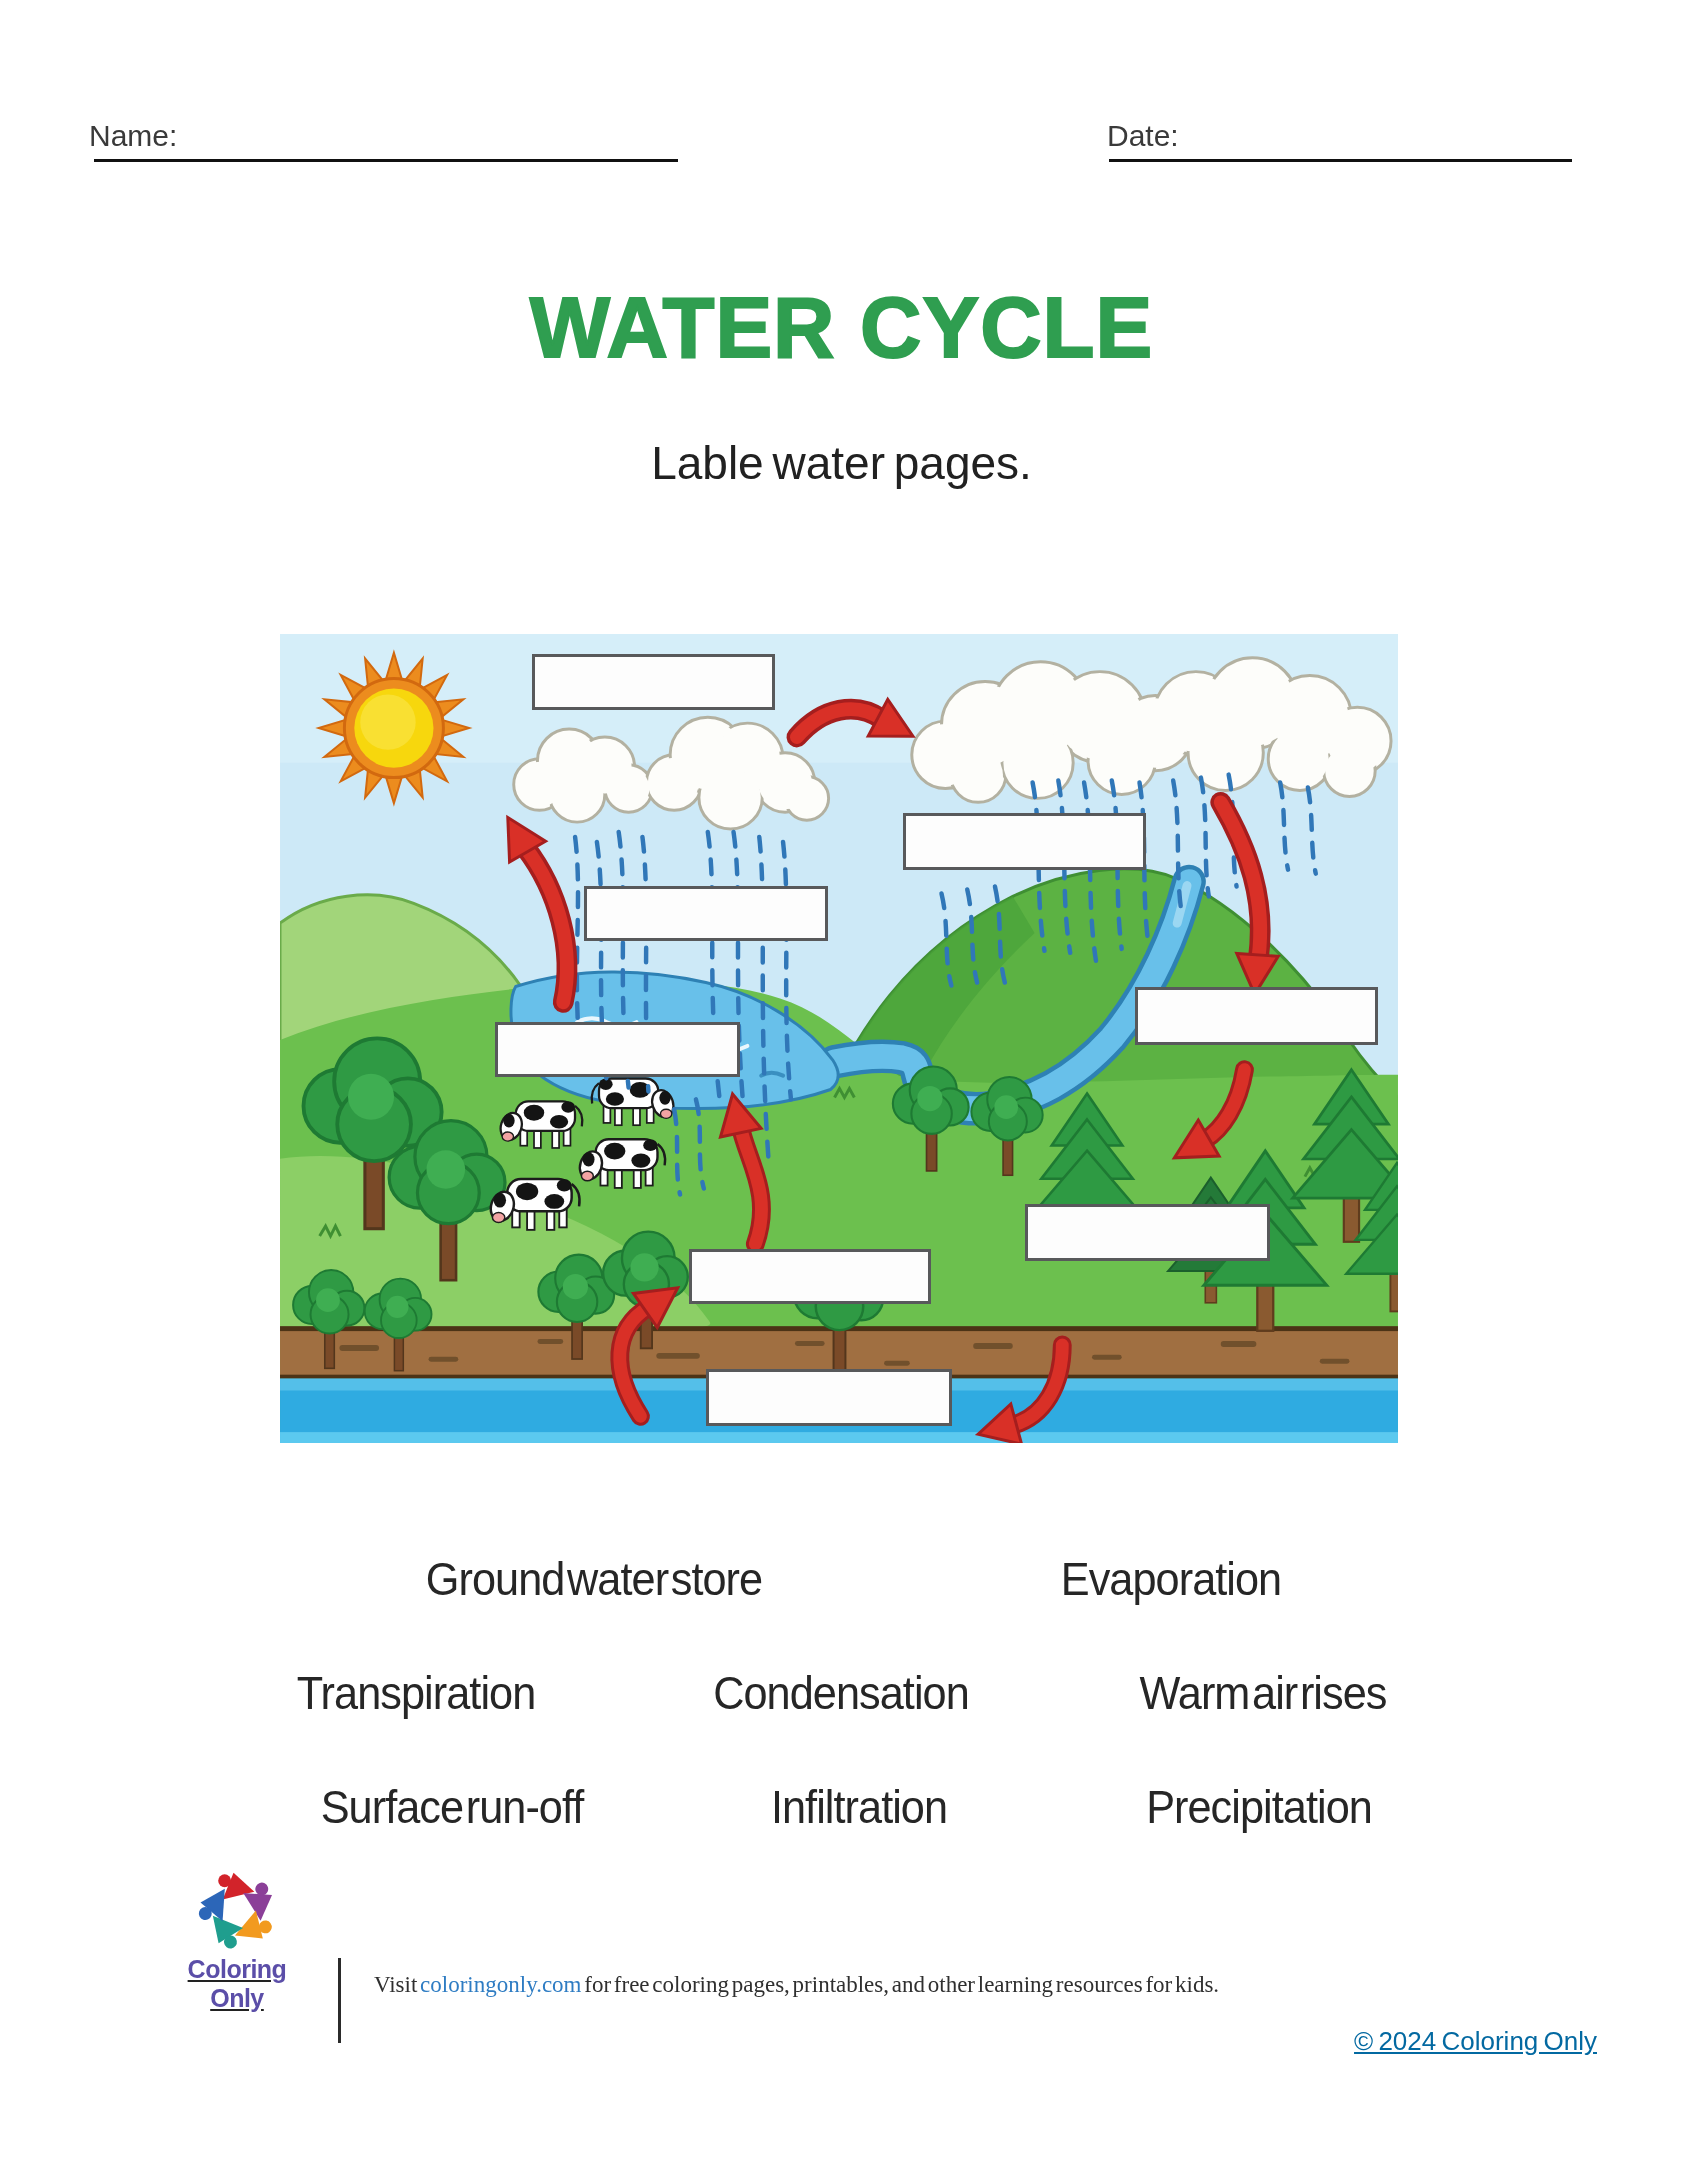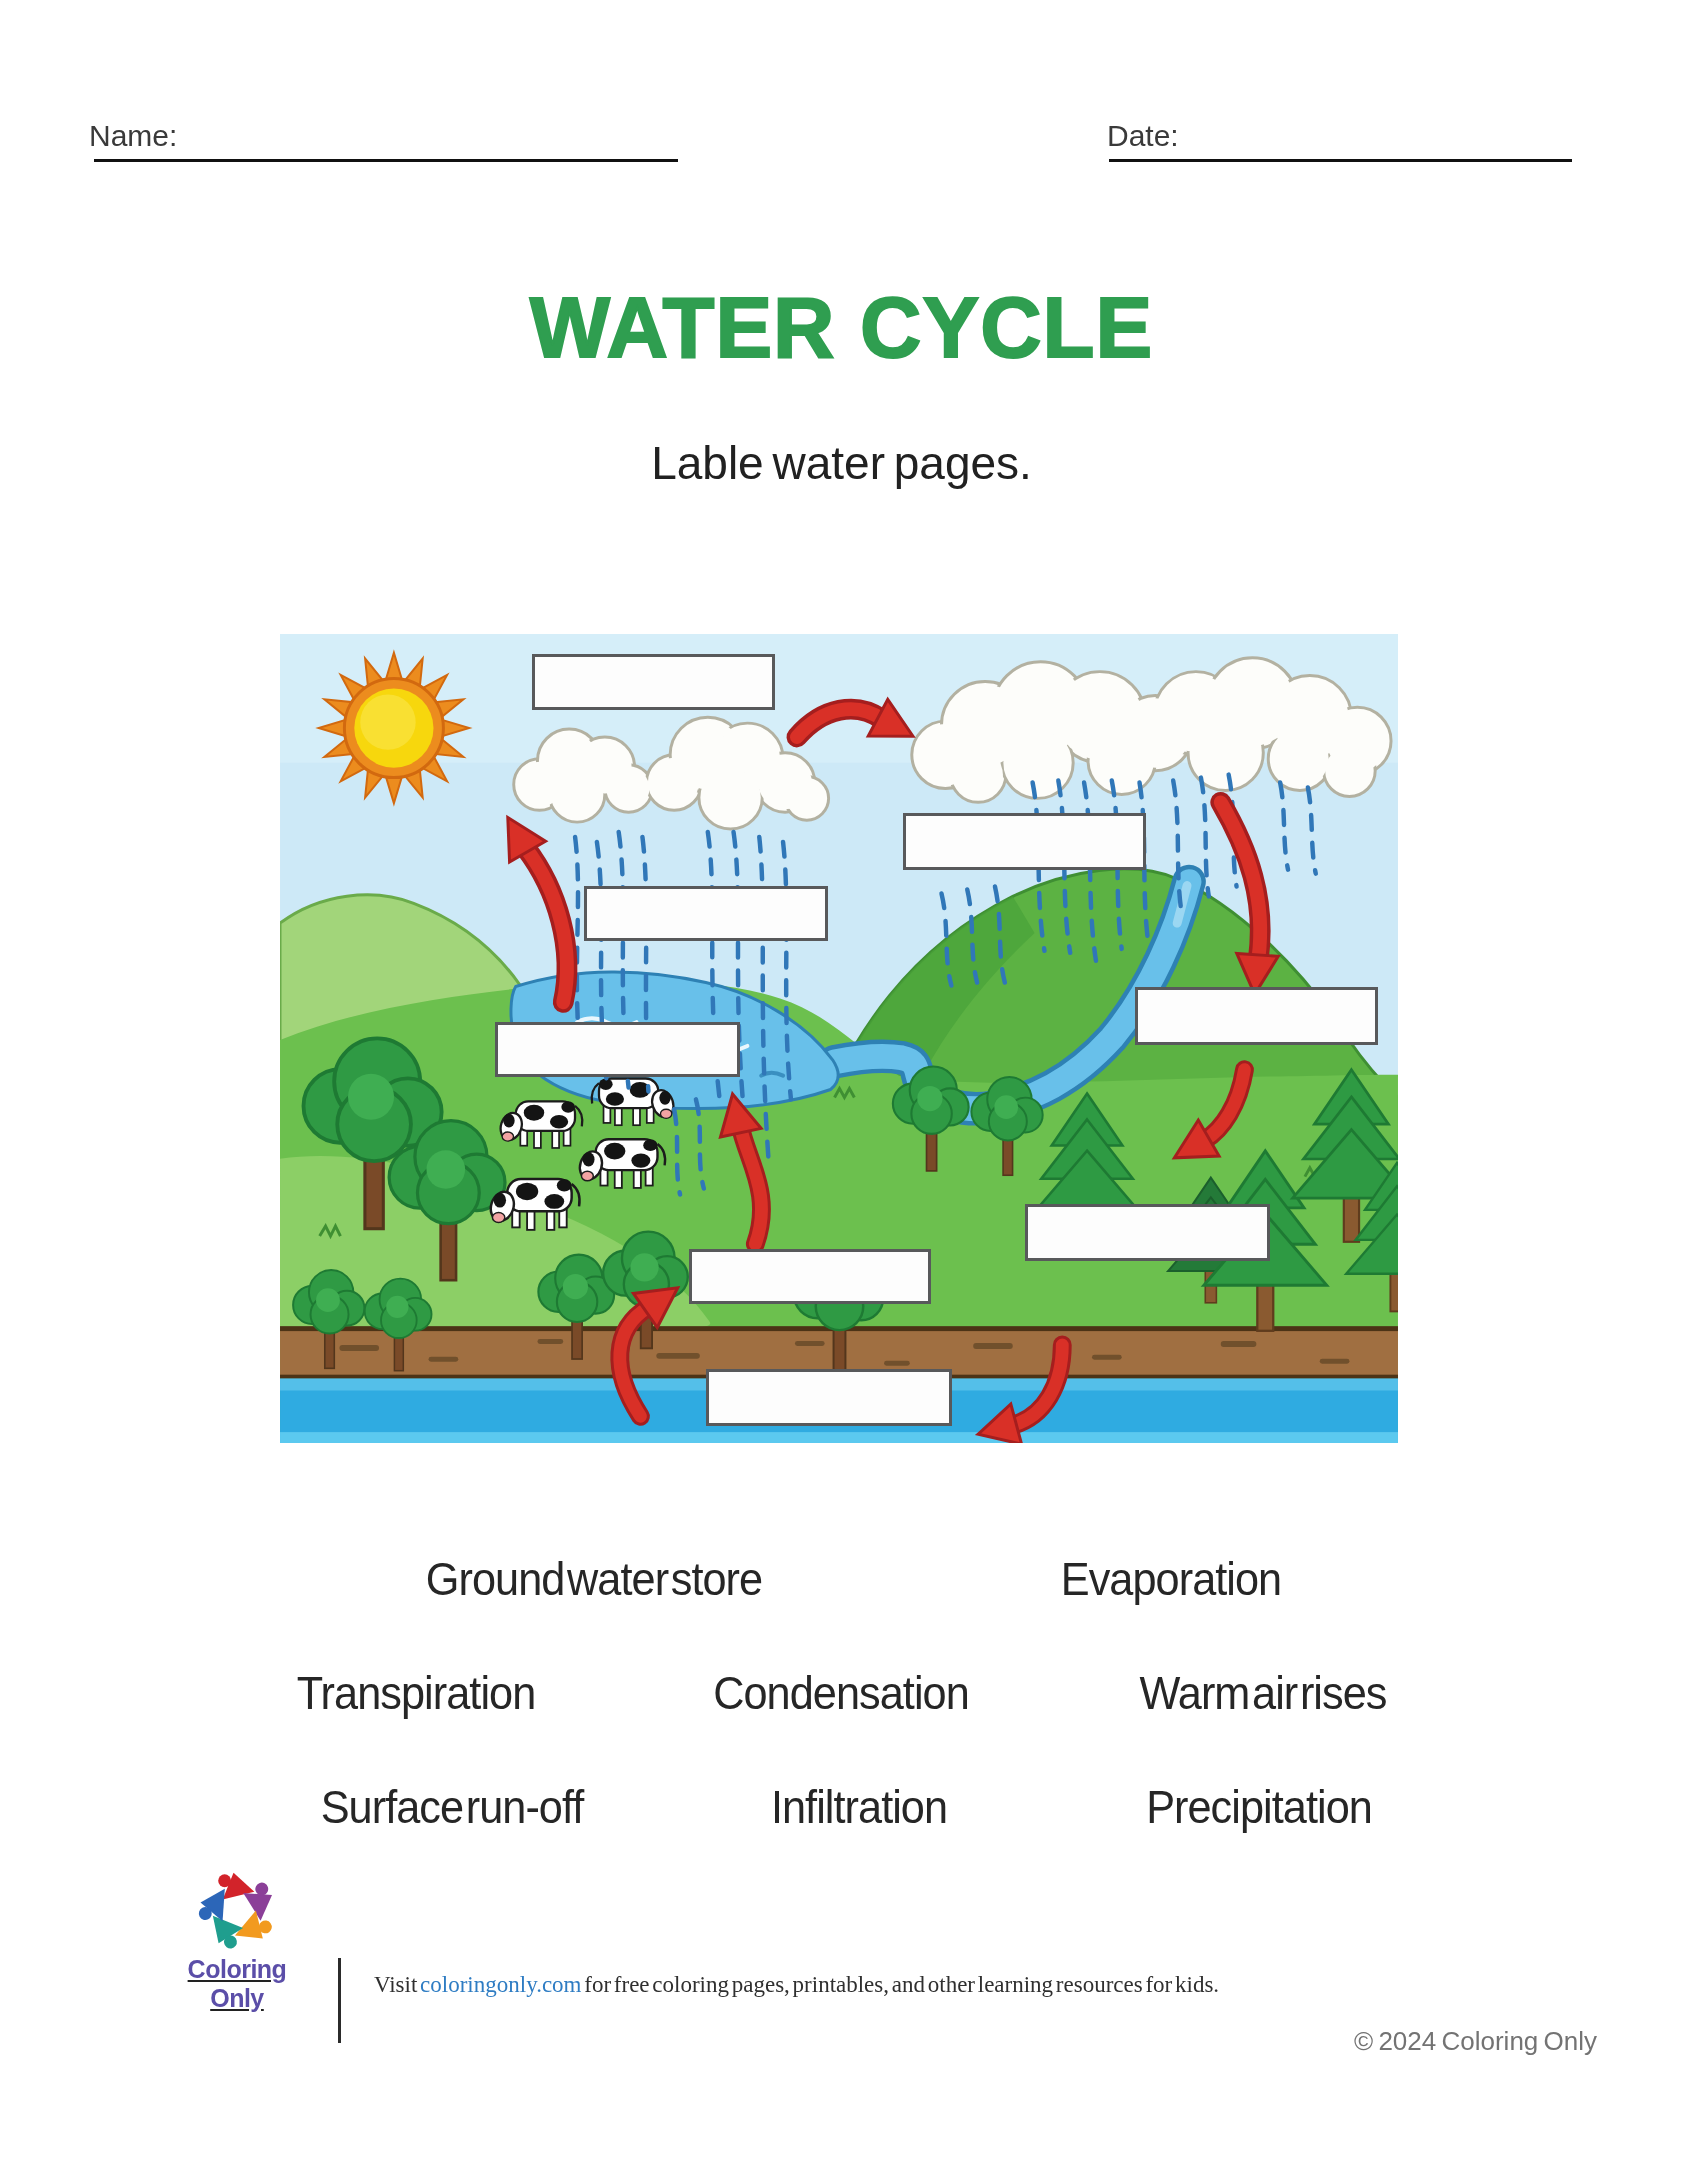--- a/index.html
+++ b/index.html
@@ -20,21 +20,21 @@
   .abox{position:absolute;background:#fdfdfd;border:3px solid #58595b;box-sizing:border-box;}
   
   .word{position:absolute;font-size:46px;color:#262626;letter-spacing:-1px;word-spacing:-9px;
         transform:translateX(-50%) scaleX(.94);white-space:nowrap;}
   
   #logo-wrap{left:158px;top:1860px;width:158px;text-align:center;text-decoration:underline;}
   #logo-text{font-size:25px;font-weight:bold;color:#5b4ea8;letter-spacing:-0.5px;margin-top:-4px;}
   #footer-divider{left:338px;top:1958px;width:3px;height:85px;background:#2b2b2b;}
   #visit-line{left:374px;top:1972px;font-size:23px;color:#2f2f2f;white-space:nowrap;word-spacing:-3px;font-family:Liberation Serif, serif;}
   #visit-line a{color:#2e7cc3;text-decoration:none;}
-  #copyright{right:86px;top:2026px;font-size:26px;color:#737373;word-spacing:-2px;}
+  #copyright{right:86px;top:2026px;font-size:26px;color:#0369a1;word-spacing:-2px;text-decoration:underline;}
 </style>
 </head>
 <body>
 
 <div id="page">
 
   <div class="abs field-label" style="left:89px;top:119px;">Name:</div>
   <div class="abs field-line" style="left:94px;top:159px;width:584px;"></div>
   <div class="abs field-label" style="left:1107px;top:119px;">Date:</div>
   <div class="abs field-line" style="left:1109px;top:159px;width:463px;"></div>

